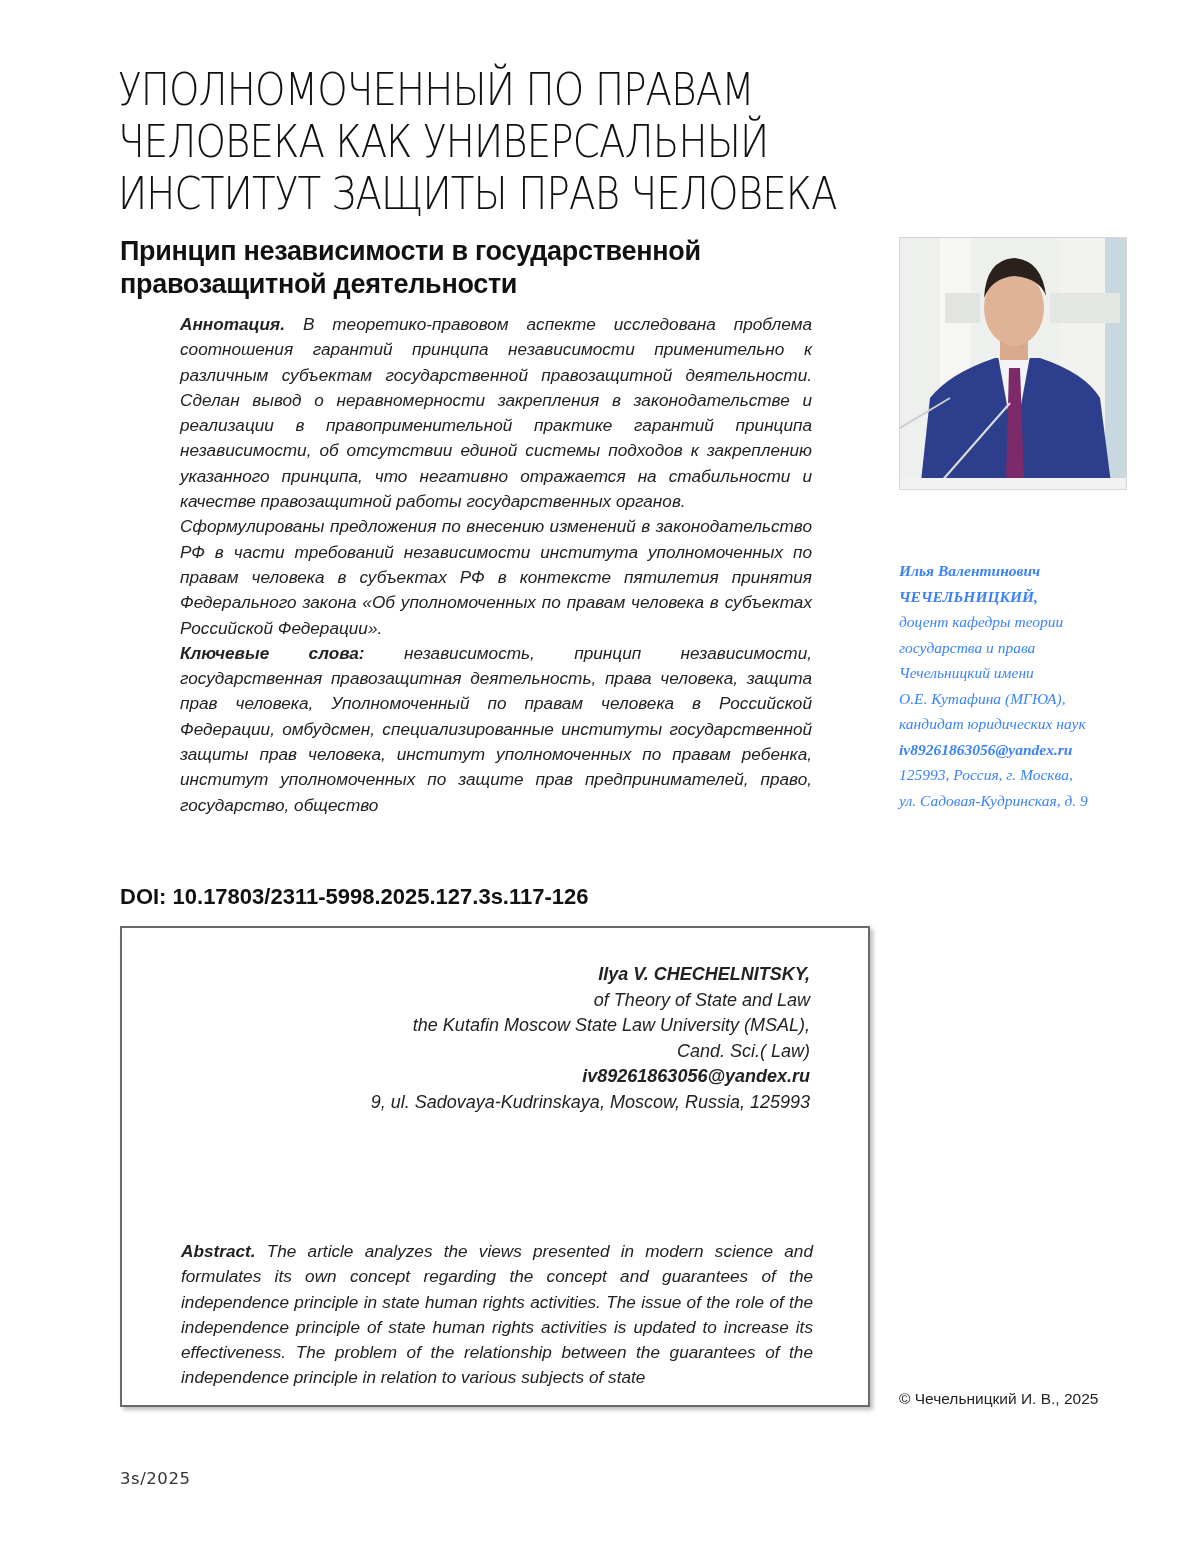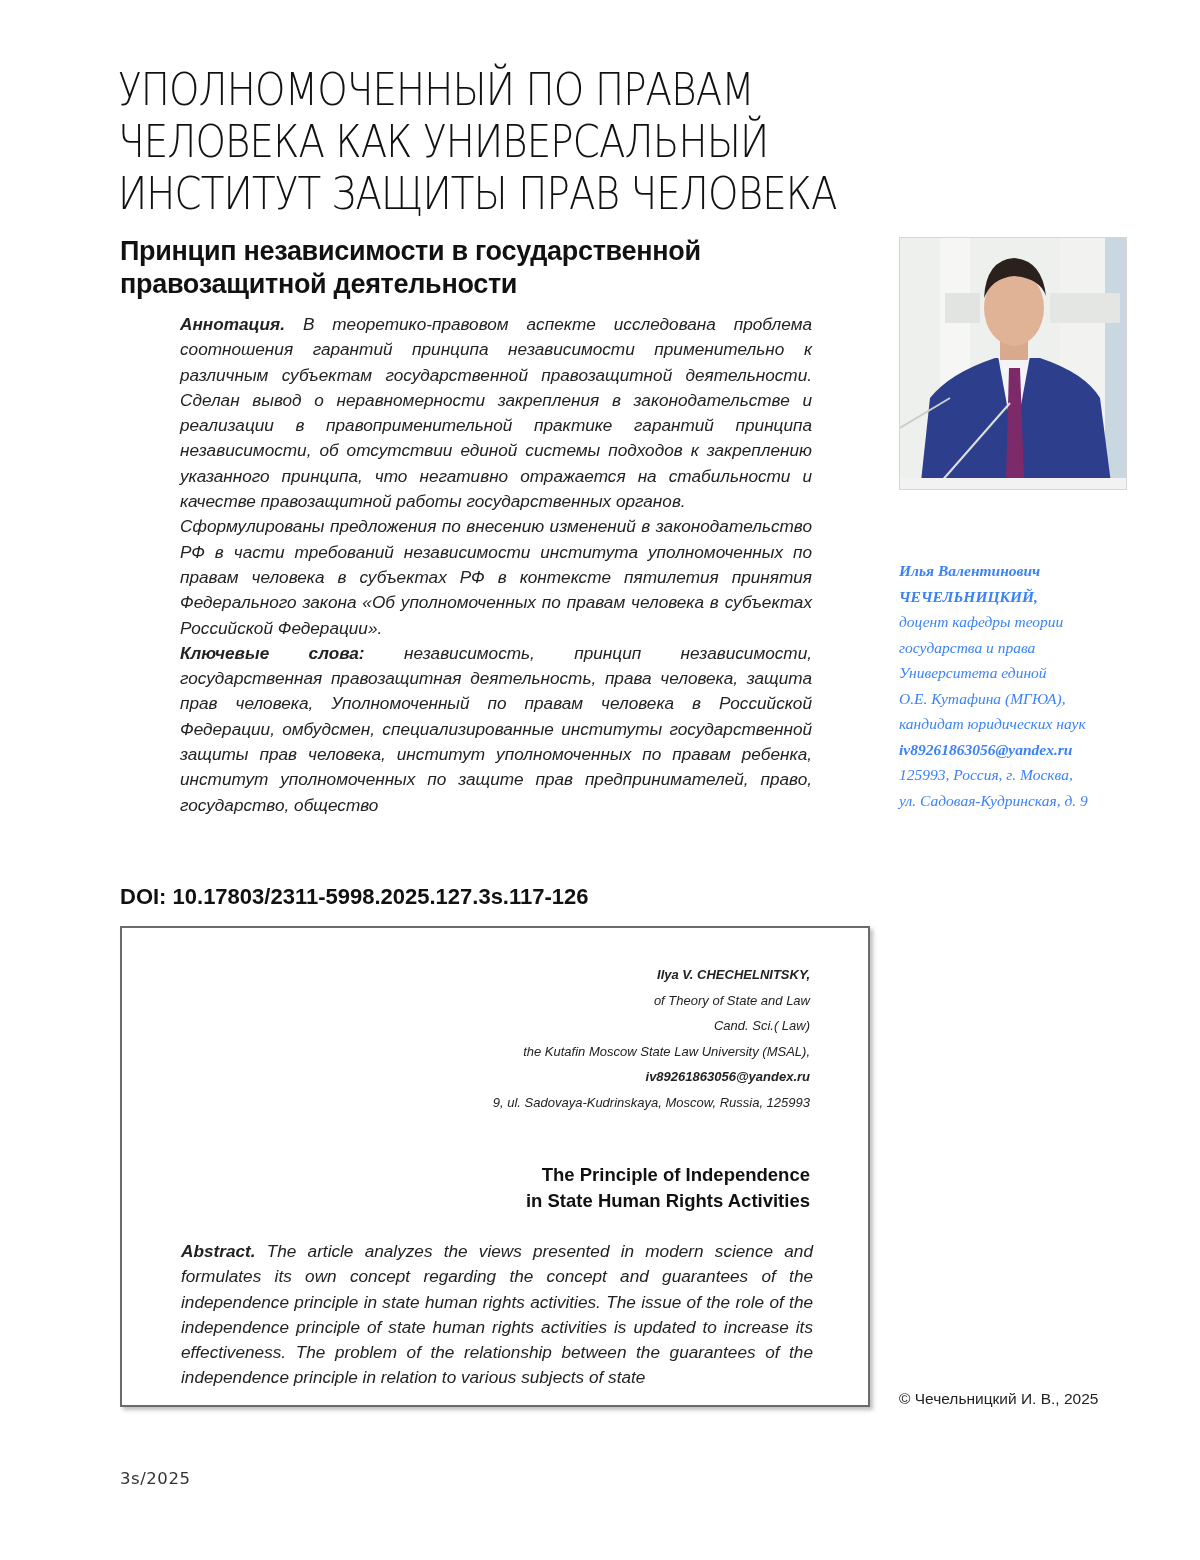--- a/index.html
+++ b/index.html
@@ -53,21 +53,21 @@
 
     .en-box {
       position: absolute; left: 120px; top: 926px; width: 750px; height: 481px;
       border: 2px solid #6b6b6b;
       box-shadow: 3px 3px 4px rgba(0,0,0,0.25);
       background: #fff;
     }
     .en-author {
       position: absolute; right: 58px; top: 34px; width: 500px; text-align: right;
       font-family: "Liberation Sans", sans-serif; font-style: italic;
-      font-size: 13px; line-height: 25.5px; color: #222;
+      font-size: 18px; line-height: 25.5px; color: #222;
     }
     .en-author .name, .en-author .email { font-weight: bold; }
     .en-title {
       position: absolute; right: 58px; top: 234px; width: 500px; text-align: right;
       font-family: "Liberation Sans", sans-serif; font-weight: bold;
       font-size: 18.5px; line-height: 26px; color: #111;
     }
     .en-abstract {
       position: absolute; left: 59px; top: 311px; width: 632px;
       font-family: "Liberation Sans", sans-serif; font-style: italic;
@@ -132,41 +132,37 @@
 
     <rect x="0" y="240" width="228" height="13" fill="#f2f2f2"></rect>
   </svg>
 </div>
 
 <div class="author-ru">
   <div class="name">Илья Валентинович</div>
   <div class="name">ЧЕЧЕЛЬНИЦКИЙ,</div>
   <div>доцент кафедры теории</div>
   <div>государства и права</div>
-  <div>Университета единой</div>
+  <div>Чечельницкий имени</div>
   <div>О.Е. Кутафина (МГЮА),</div>
   <div>кандидат юридических наук</div>
   <div class="email">iv89261863056@yandex.ru</div>
   <div>125993, Россия, г. Москва,</div>
   <div>ул. Садовая-Кудринская, д. 9</div>
 </div>
 
 <div class="doi">DOI: 10.17803/2311-5998.2025.127.3s.117-126</div>
 
 <div class="en-box">
   <div class="en-author">
     <div class="name">Ilya V. CHECHELNITSKY,</div>
     <div>of Theory of State and Law</div>
+    <div>the Kutafin Moscow State Law University (MSAL),</div>
     <div>Cand. Sci.( Law)</div>
-    <div>the Kutafin Moscow State Law University (MSAL),</div>
     <div class="email">iv89261863056@yandex.ru</div>
     <div>9, ul. Sadovaya-Kudrinskaya, Moscow, Russia, 125993</div>
-  </div>
-  <div class="en-title">
-    <div>The Principle of Independence</div>
-    <div>in State Human Rights Activities</div>
   </div>
   <div class="en-abstract"><span class="lead">Abstract.</span><span> The article analyzes the views presented in modern science and formulates its own concept regarding the concept and guarantees of the independence principle in state human rights activities. The issue of the role of the independence principle of state human rights activities is updated to increase its effectiveness. The problem of the relationship between the guarantees of the independence principle in relation to various subjects of state</span></div>
 </div>
 
 <div class="copyright">© Чечельницкий И. В., 2025</div>
 
 <div class="issue">3s/2025</div>
 
 </body></html>

